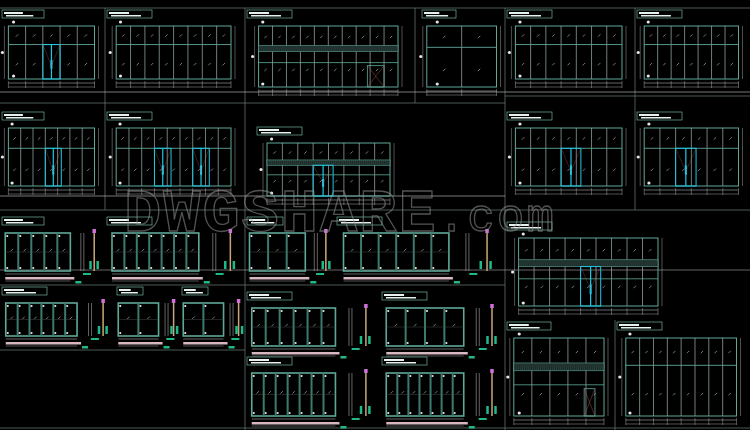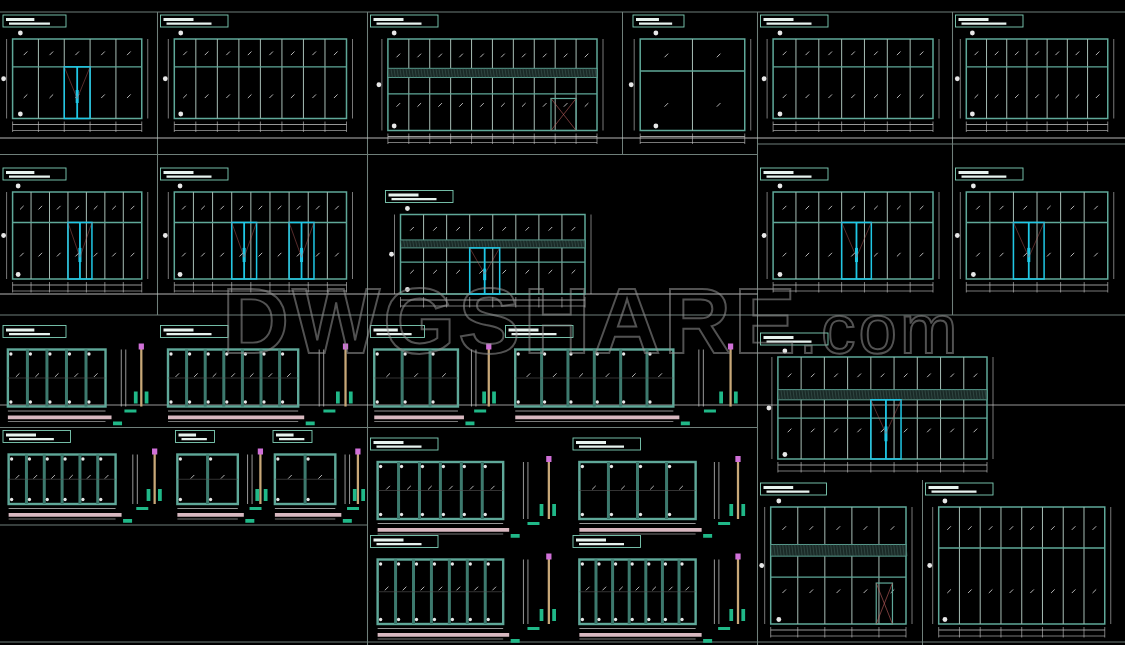--- a/index.html
+++ b/index.html
@@ -1,19 +1,19 @@
 <!DOCTYPE html>
 <html><head>
 <meta charset="utf-8">
 <style>
   html, body { margin:0; padding:0; background:#000; }
   body { width:750px; height:430px; overflow:hidden; position:relative; font-family:"Liberation Sans", sans-serif; }
   #canvas { position:absolute; left:0; top:0; width:750px; height:430px; }
-  .wm { position:absolute; left:148px; top:180px; width:480px; height:70px; pointer-events:none;
-        font-family:Liberation Sans, sans-serif; font-weight:bold; font-size:62px; letter-spacing:2px;
+  .wm { position:absolute; left:124px; top:180px; width:480px; height:70px; pointer-events:none;
+        font-family:Liberation Mono, monospace; font-weight:bold; font-size:62px; letter-spacing:2px;
         color:transparent; -webkit-text-stroke:1.3px rgba(150,150,150,0.55); line-height:70px; white-space:nowrap; }
   .wm .com { font-size:46px; font-weight:normal; }
 </style>
 </head>
 <body>
 
 <svg id="canvas" viewBox="0 0 750 430" xmlns="http://www.w3.org/2000/svg">
     <line x1="0" y1="8" x2="750" y2="8" stroke="#6f7f7a" stroke-width="0.7"></line>
     <line x1="0" y1="103" x2="505" y2="103" stroke="#6f7f7a" stroke-width="0.7"></line>
     <line x1="505" y1="96" x2="750" y2="96" stroke="#6f7f7a" stroke-width="0.7"></line>

